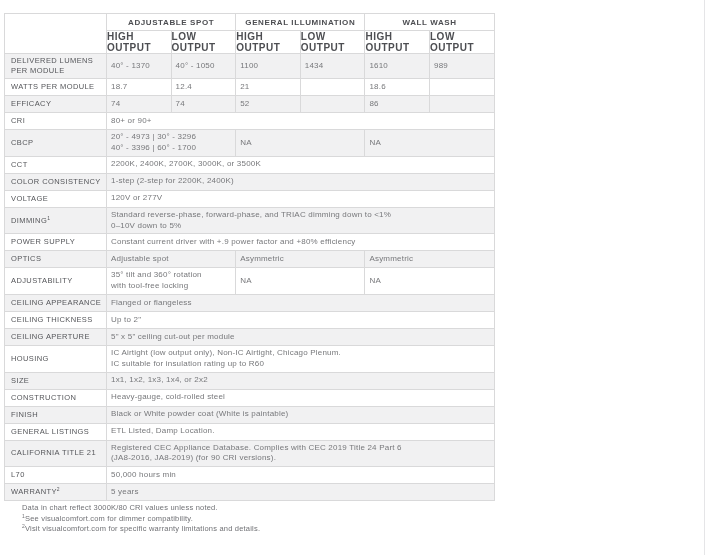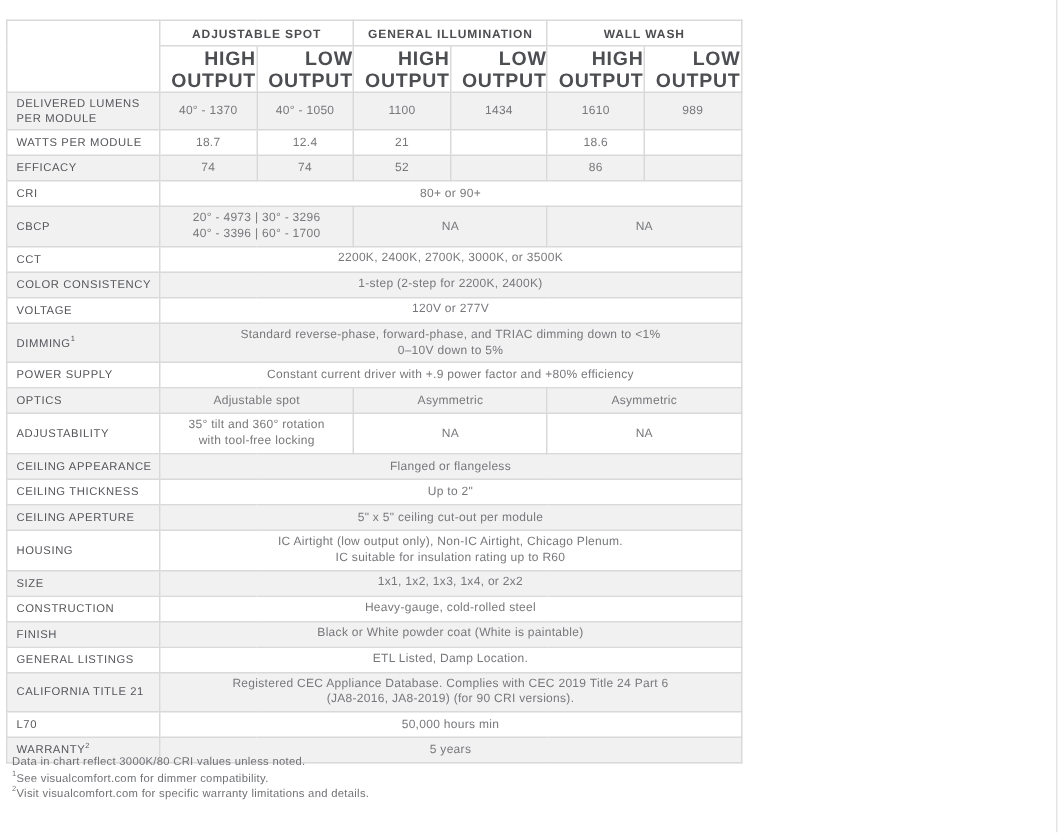--- a/index.html
+++ b/index.html
@@ -31,50 +31,49 @@
   th.group {
     height: 17px;
     font-size: 8px; font-weight: bold;
     letter-spacing: 0.6px;
     color: #4d4e52;
     text-align: center;
   }
   
   th.sub {
     height: 17px;
-    font-size: 13px; font-weight: bold;
+    font-size: 10px; font-weight: bold;
     letter-spacing: 0.5px;
     color: #4d4e52;
-    text-align: right;
+    text-align: left;
   }
   
   th.label-col {
     text-align: left;
     padding: 2px 4px 2px 6px;
     font-size: 7.5px; font-weight: normal;
     letter-spacing: 0.4px;
     color: #55565a;
     line-height: 1.35;
   }
   th.corner { background: #ffffff; }
   
   table.spec td {
     height: 17px;
     padding: 2px 4px;
-    text-align: center;
     font-size: 8px;
     color: #77787b;
     letter-spacing: 0.2px;
     line-height: 1.35;
   }
   tr.shaded th, tr.shaded td { background: #f1f1f2; }
   sup { font-size: 5px; vertical-align: super; line-height: 0; }
   
   .footnotes {
-    position: absolute; left: 8px; top: 503px;
+    position: absolute; left: 22px; top: 503px;
     font-size: 7.5px;
     color: #707175;
     letter-spacing: 0.2px;
   }
   .footnotes .fn-line { line-height: 10.6px; }
   .footnotes .fn-line.bold { font-weight: bold; color: #54555a; }
 </style>
 </head>
 <body>
 

